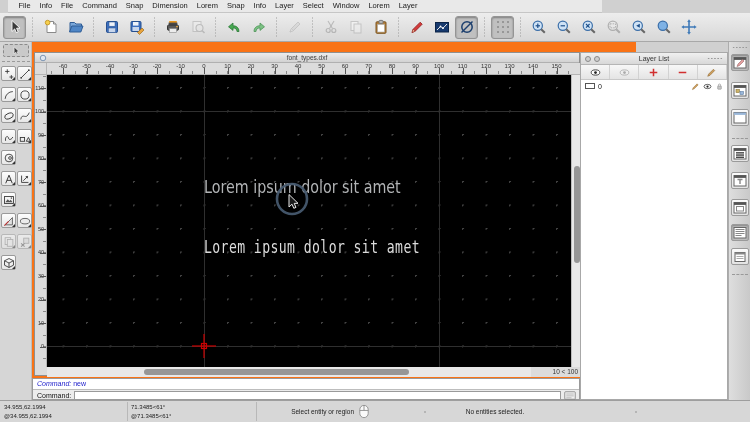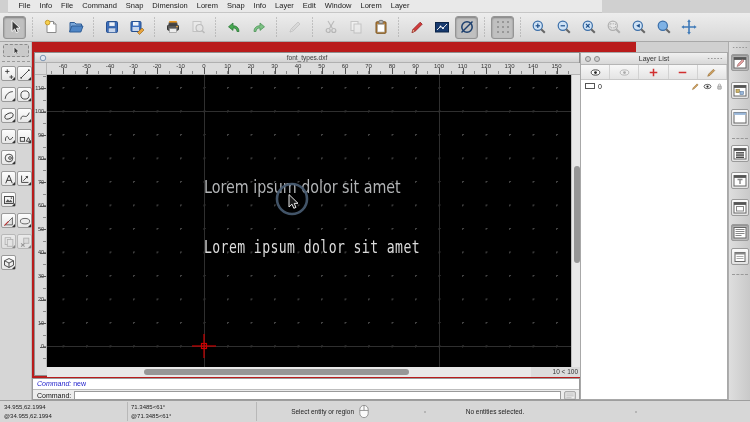--- a/index.html
+++ b/index.html
@@ -17,21 +17,21 @@
              display:flex; align-items:center; gap:2px; padding-left:3px; }
   .tb-btn { width:23px; height:23px; border-radius:3px; display:flex; align-items:center; justify-content:center; }
   .tb-btn .icn { width:16px; height:16px; }
   .tb-btn.active { background:#c0c0c0; box-shadow:inset 0 1px 2px rgba(0,0,0,.35); border:1px solid #949494; }
   .tb-btn.disabled { filter:grayscale(1) opacity(.42); }
   .tb-sep { width:5px; height:20px; margin:0 2px;
             background-image:radial-gradient(circle,#9a9a9a 0.6px,transparent 1px);
             background-size:3px 3px; background-position:center; background-repeat:repeat-y; }
 
   
-  .workspace { position:absolute; left:0; top:42px; width:636px; height:358px; background:#b91c1c; }
+  .workspace { position:absolute; left:0; top:42px; width:636px; height:358px; background:#f97316; }
 
   
   .palette { position:absolute; left:0; top:0; width:32px; height:358px; background:#d6d6d6;
              border-right:1px solid #bdbdbd; }
   .pal-select { position:absolute; left:3px; top:2px; width:26px; height:13px; background:#c9c9c9;
                 border:1px dashed #8a8a8a; border-radius:2px; display:flex; align-items:center; justify-content:center; }
   .pal-select .icn { width:10px; height:10px; }
   .pal-sep { position:absolute; left:2px; top:19px; width:28px; border-top:1px dashed #9a9a9a; }
   .pal-grid { position:absolute; left:1px; top:24px; display:grid; grid-template-columns:15px 15px; gap:6px 1px; }
   .pal-btn { position:relative; width:15px; height:15px; background:linear-gradient(#fdfdfd,#e7e7e7);
@@ -426,21 +426,21 @@
     <div class="menu-item">File</div>
     <div class="menu-item">Info</div>
     <div class="menu-item">File</div>
     <div class="menu-item">Command</div>
     <div class="menu-item">Snap</div>
     <div class="menu-item">Dimension</div>
     <div class="menu-item">Lorem</div>
     <div class="menu-item">Snap</div>
     <div class="menu-item">Info</div>
     <div class="menu-item">Layer</div>
-    <div class="menu-item">Edit</div>
+    <div class="menu-item">Select</div>
     <div class="menu-item">Window</div>
     <div class="menu-item">Lorem</div>
     <div class="menu-item">Layer</div>
   </div>
 
 <div class="toolbar">
     <div class="tb-btn active">
       <svg class="icn">
         <use href="#i-cursor"></use>
       </svg>

